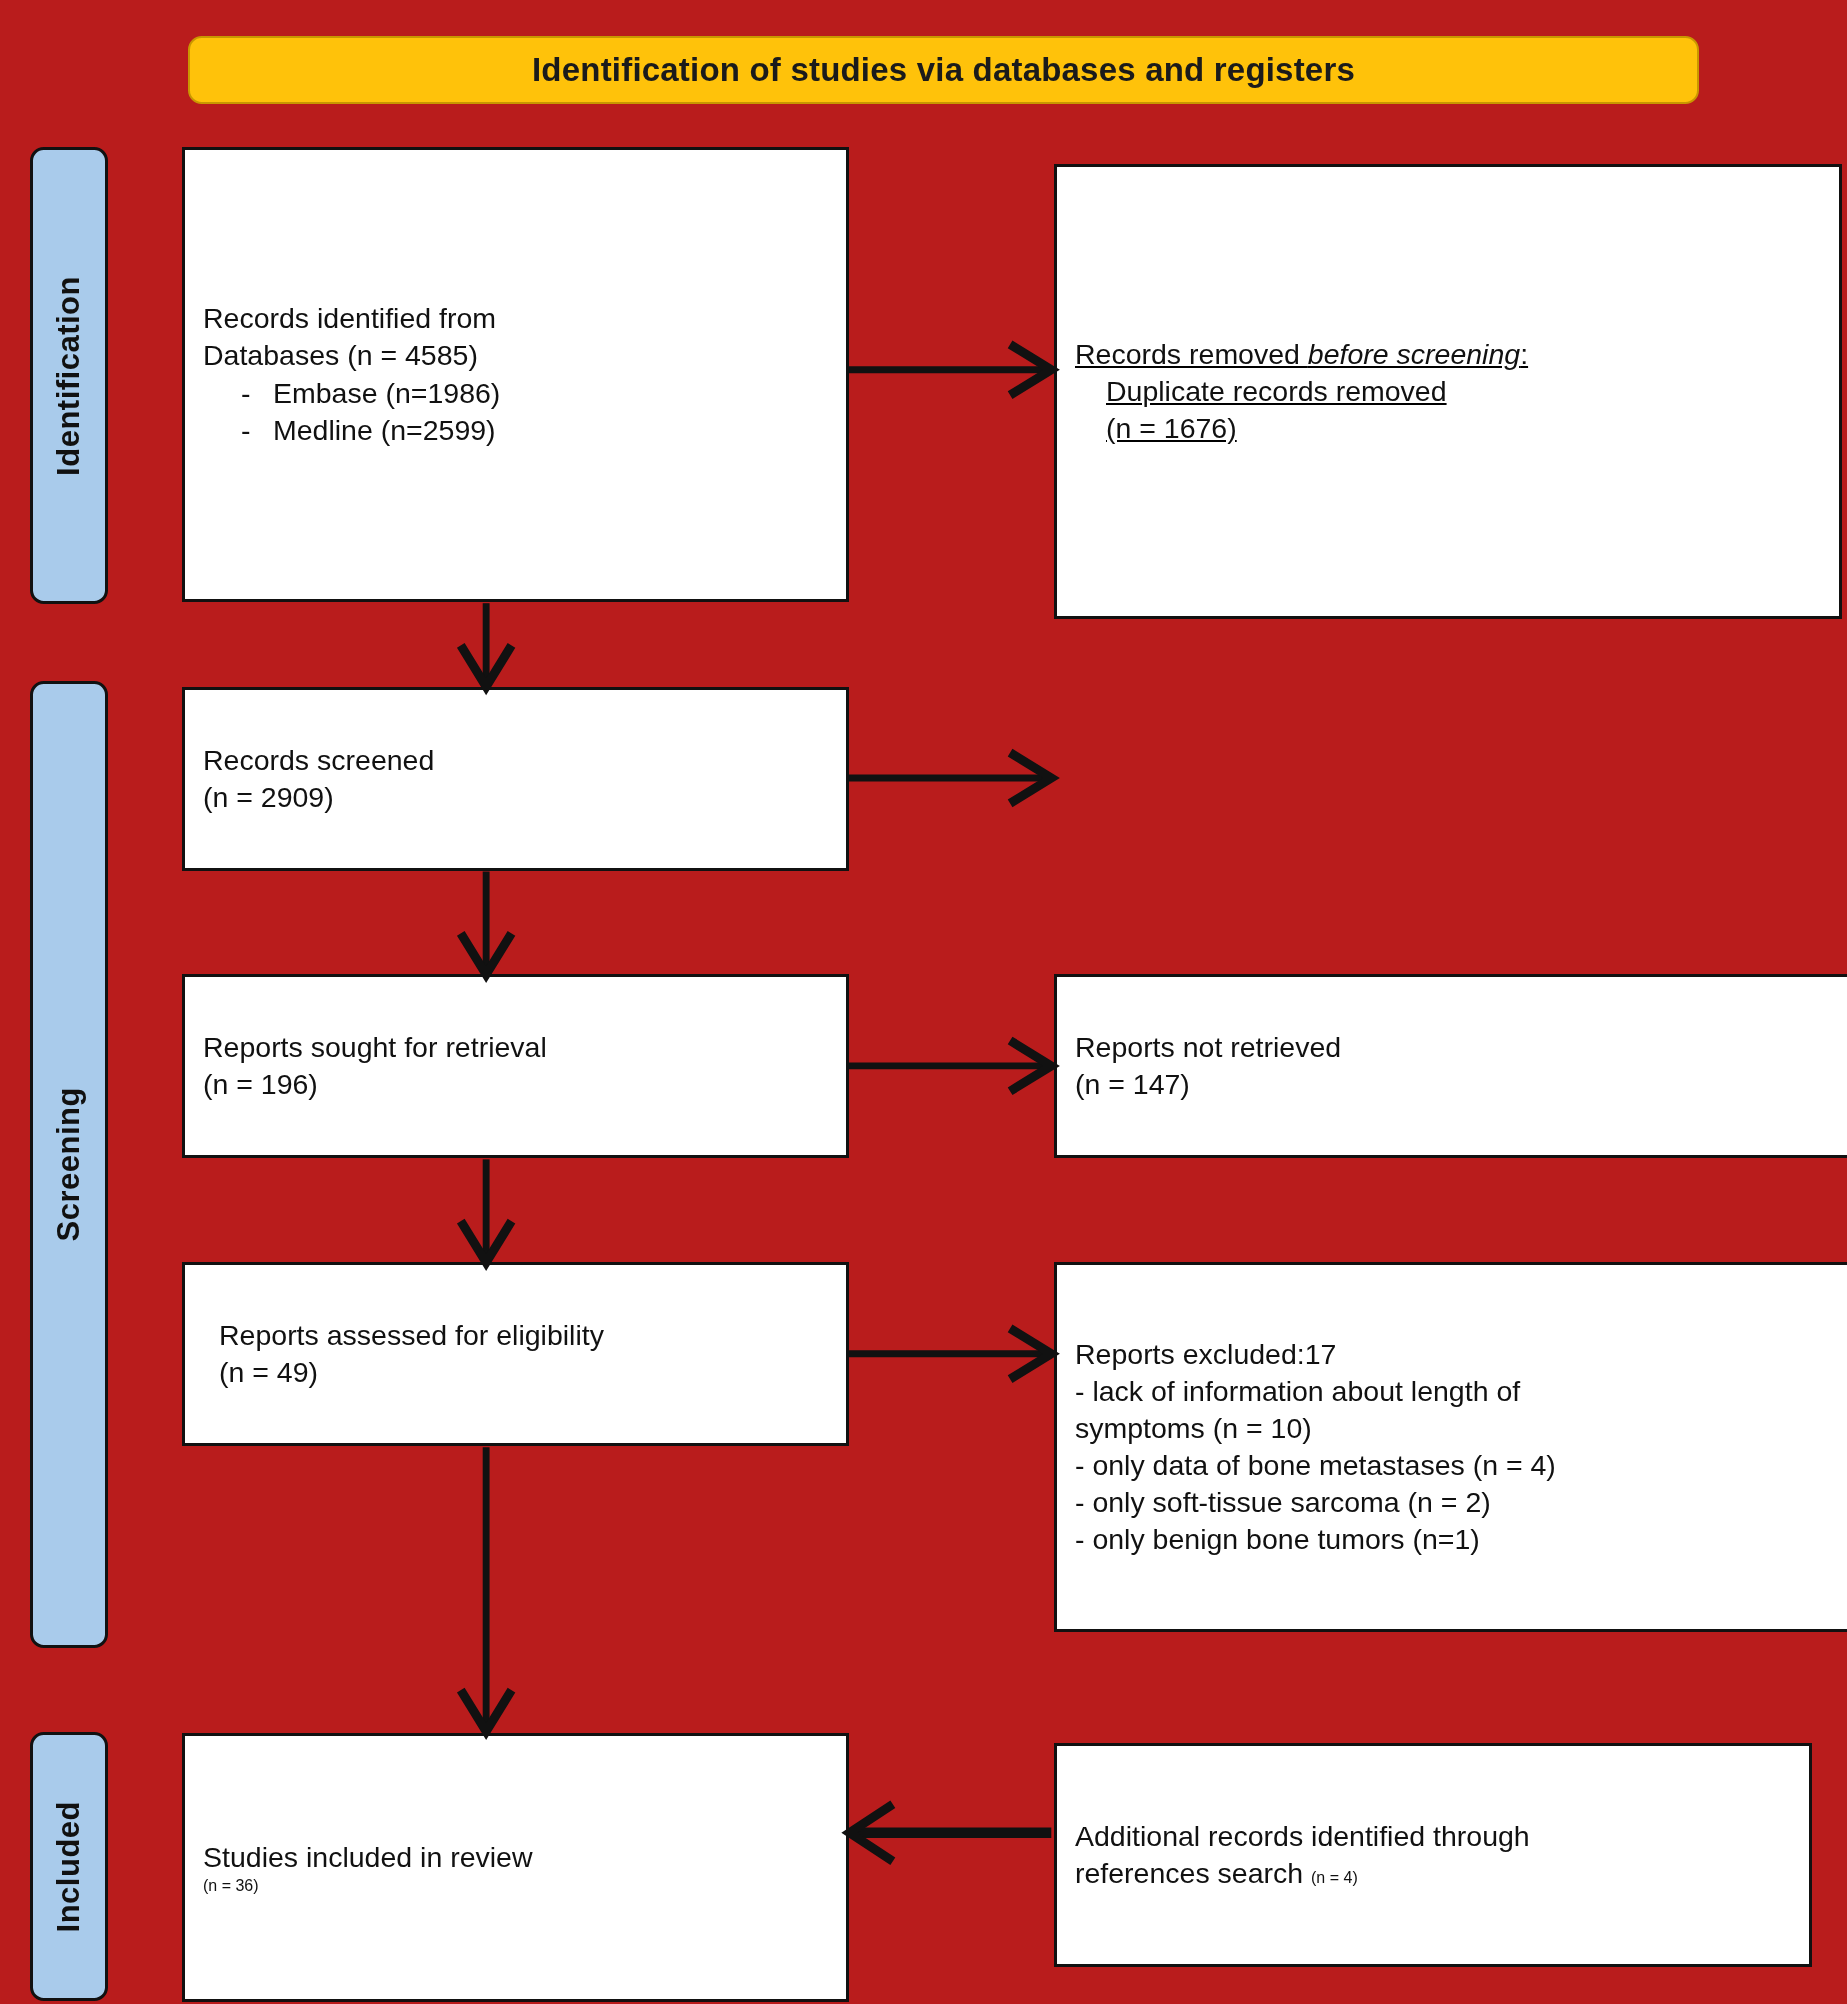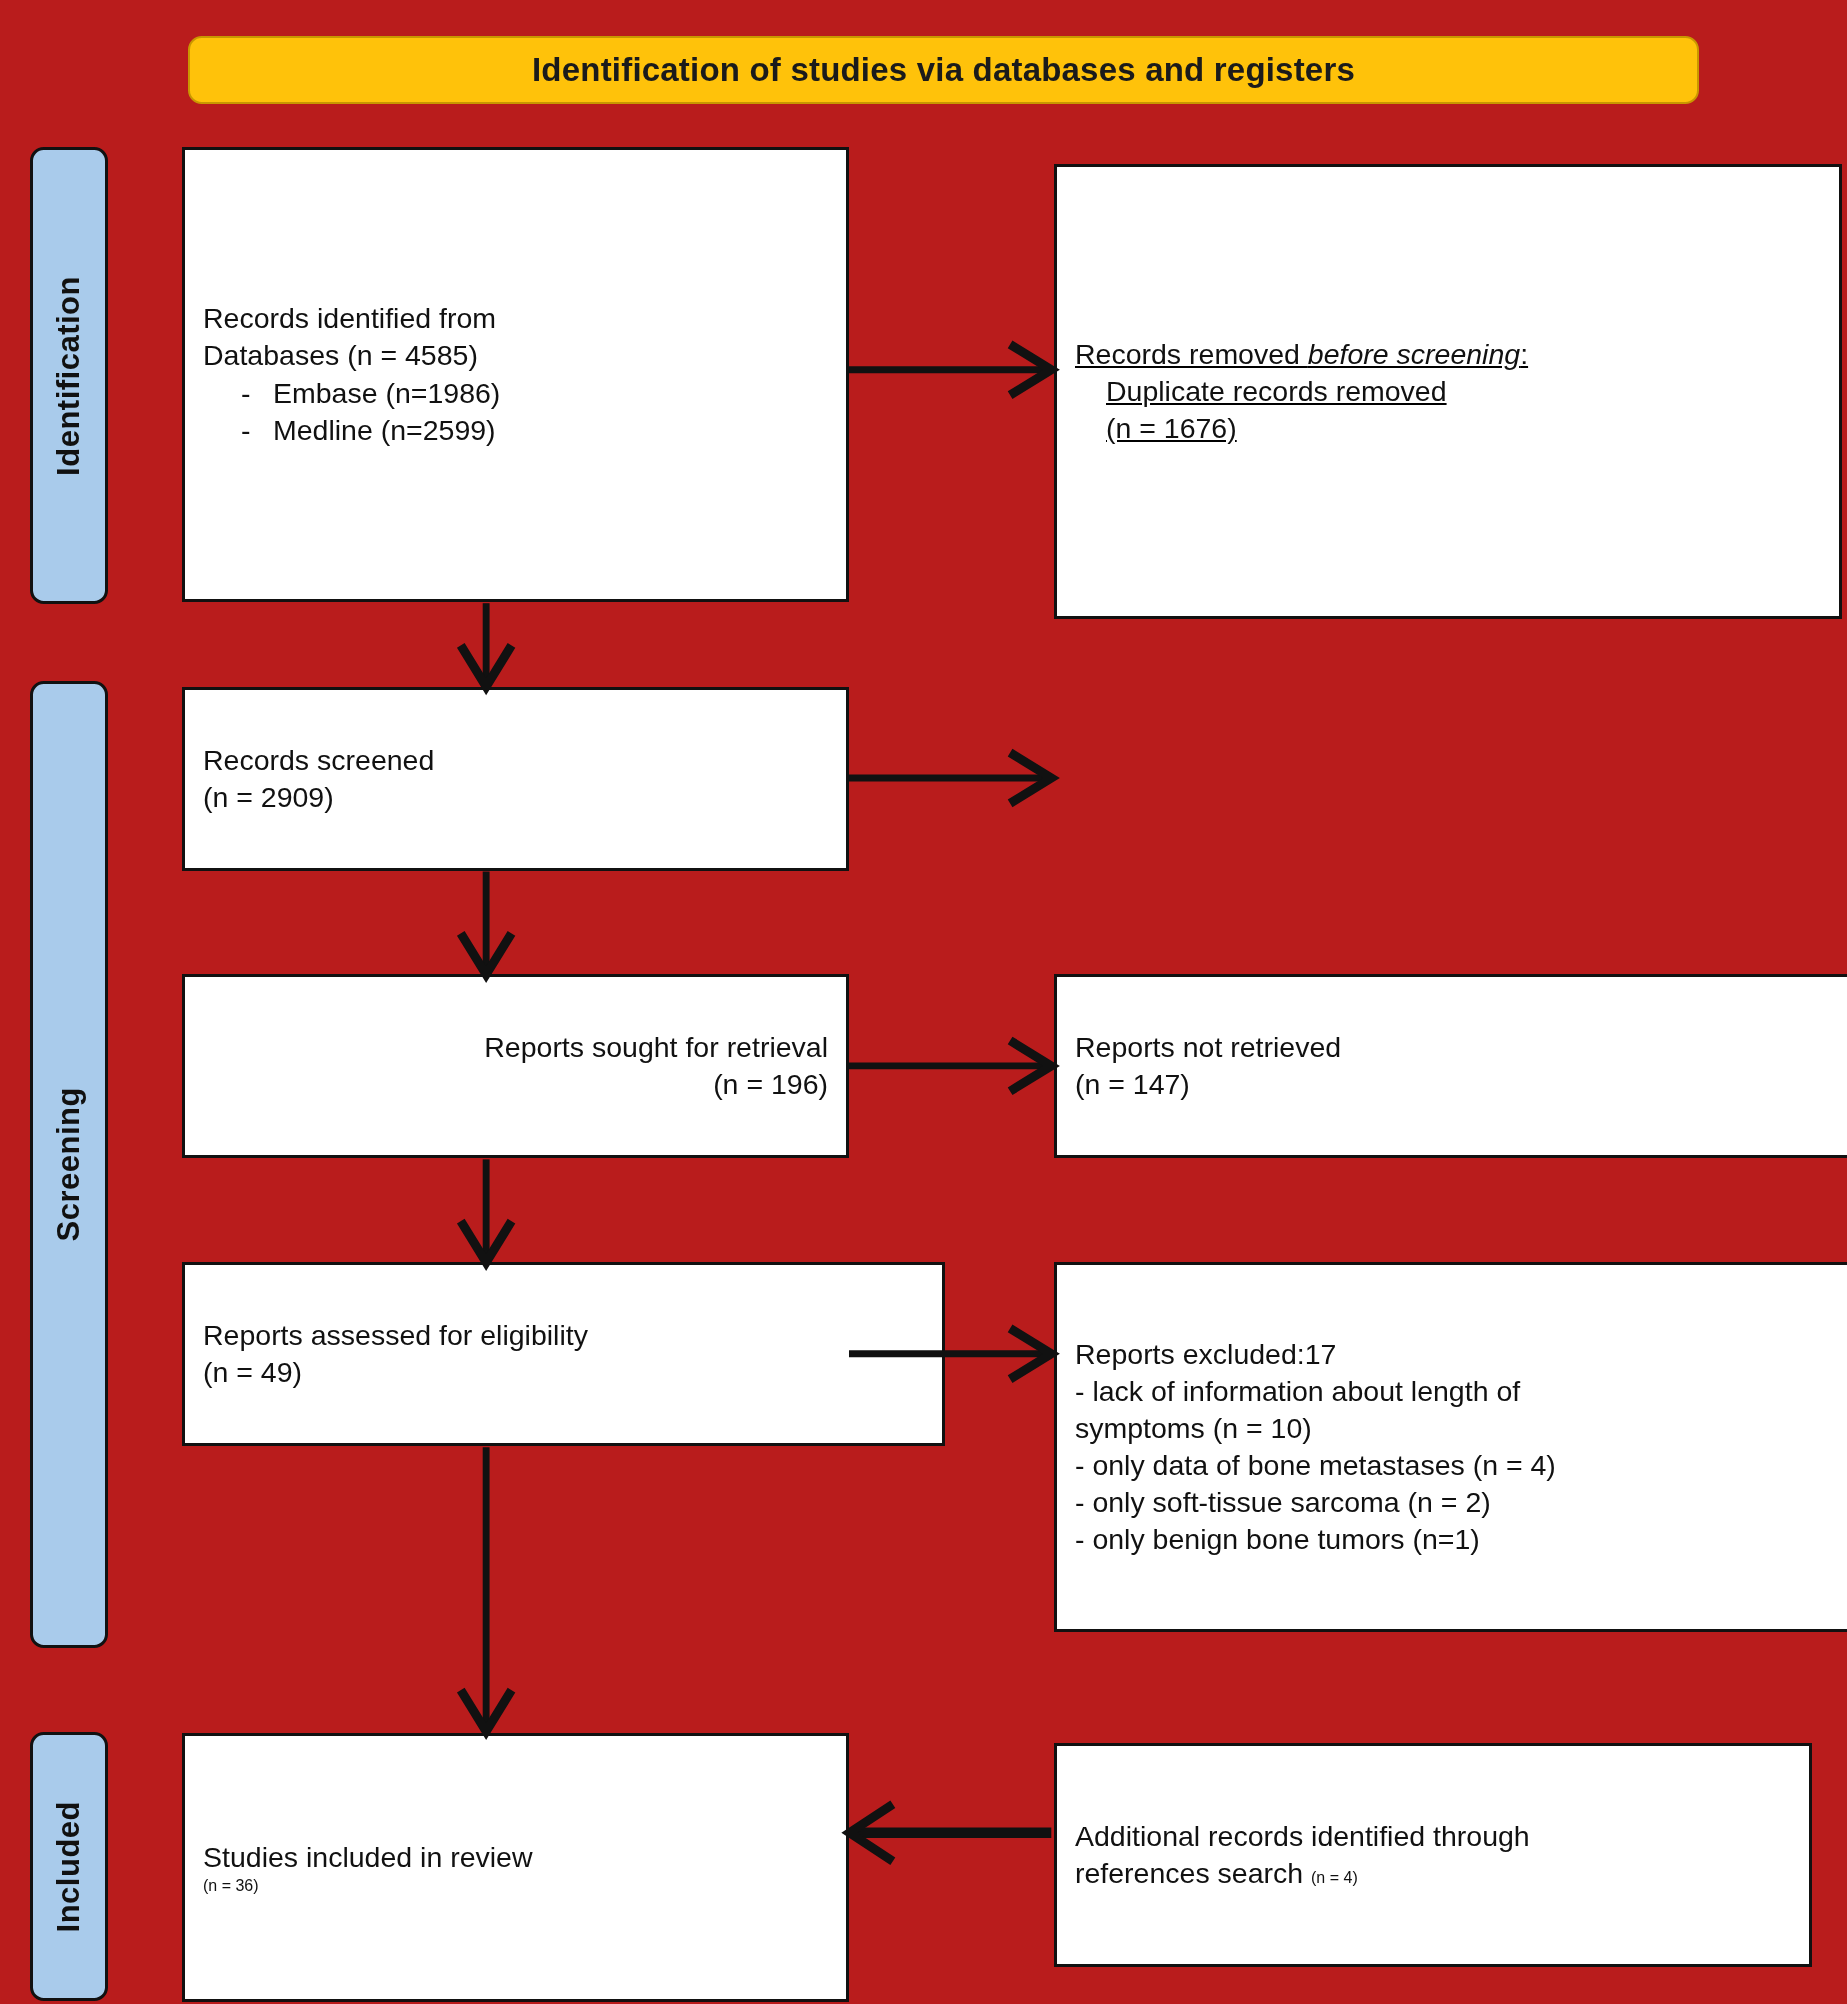--- a/index.html
+++ b/index.html
@@ -94,22 +94,22 @@
     flex: 0 0 70px;
     text-align: left;
     padding-left: 38px;
     box-sizing: border-box;
   }
   .indent1 { padding-left: 31px; }
 
   
   #box-identified     { left: 182px; top: 147px;  width: 667px; height: 455px; }
   #box-screened       { left: 182px; top: 687px; width: 667px; height: 184px; }
-  #box-sought         { left: 182px; top: 974px; width: 667px; height: 184px; text-align: right; }
-  #box-assessed       { left: 182px; top: 1262px; width: 763px; height: 184px; }
+  #box-sought         { left: 182px; top: 974px; width: 667px; height: 184px; }
+  #box-assessed       { left: 182px; top: 1262px; width: 667px; height: 184px; padding-left: 16px; }
   #box-included       { left: 182px; top: 1733px; width: 667px; height: 269px; }
 
   
   #box-removed        { left: 1054px; top: 164px;  width: 788px; height: 455px; text-decoration: underline; }
   #box-excluded       { left: 1054px; top: 687px; width: 758px; height: 184px; }
   #box-notretrieved   { left: 1054px; top: 974px; width: 877px; height: 184px; }
   #box-reportsexcl    { left: 1054px; top: 1262px; width: 858px; height: 370px; }
   #box-additional     { left: 1054px; top: 1743px; width: 758px; height: 224px; }
 
   

